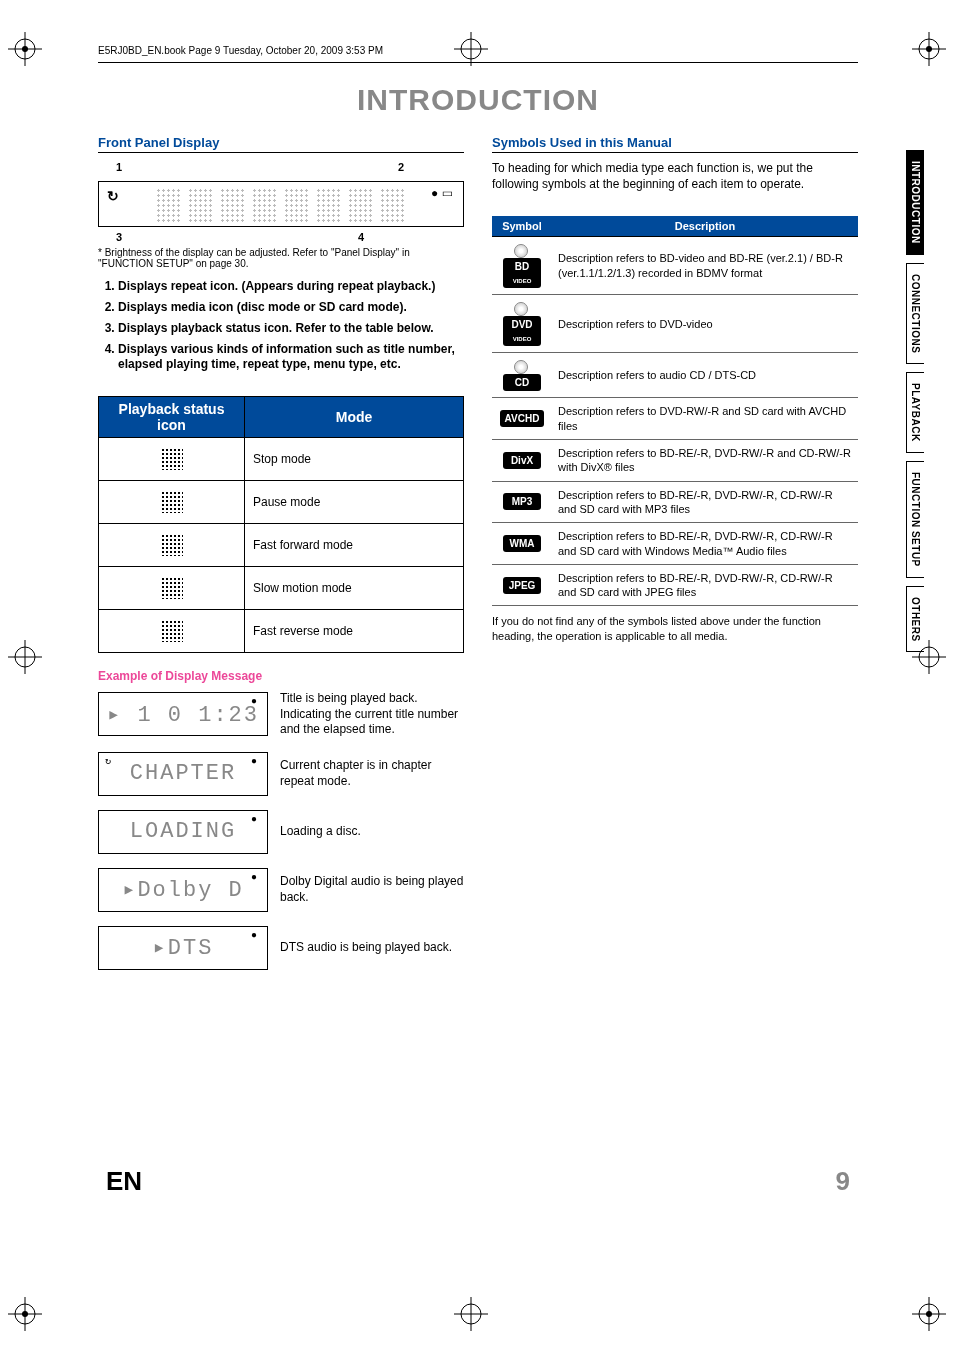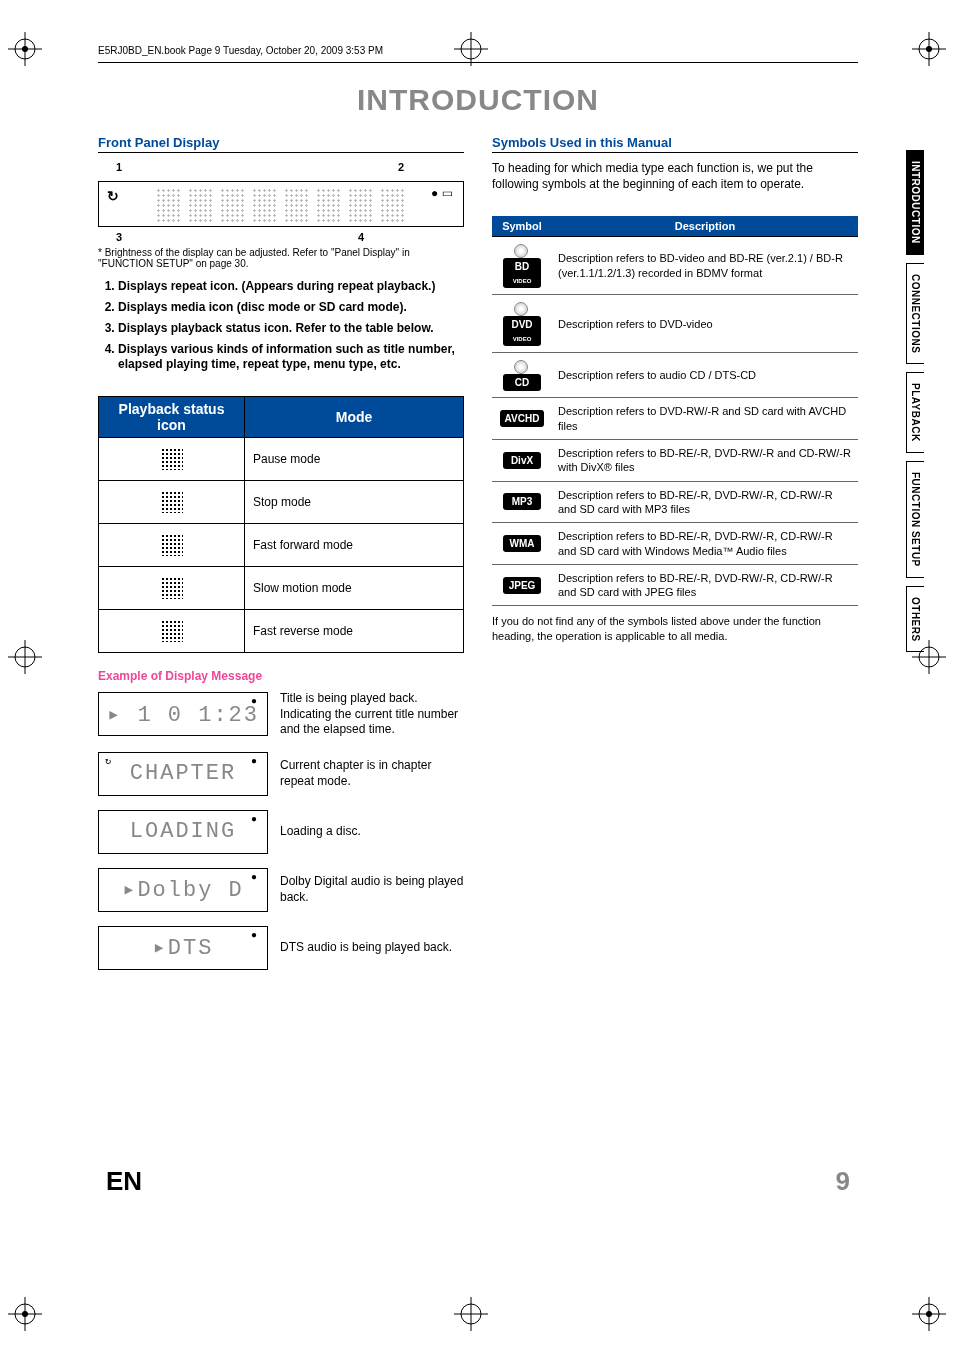--- a/index.html
+++ b/index.html
@@ -256,25 +256,25 @@
       </ol>
 
       <table class="status-table">
         <tbody>
             <tr>
           <th>Playback status icon</th>
           <th>Mode</th>
         </tr>
         <tr>
               <td class="icon-cell"><span class="dot-icon"></span></td>
+              <td>Stop mode</td>
+            </tr>
+        <tr>
+              <td class="icon-cell"><span class="dot-icon"></span></td>
               <td>Pause mode</td>
-            </tr>
-        <tr>
-              <td class="icon-cell"><span class="dot-icon"></span></td>
-              <td>Stop mode</td>
             </tr>
         <tr>
               <td class="icon-cell"><span class="dot-icon"></span></td>
               <td>Fast forward mode</td>
             </tr>
         <tr>
               <td class="icon-cell"><span class="dot-icon"></span></td>
               <td>Slow motion mode</td>
             </tr>
         <tr>

